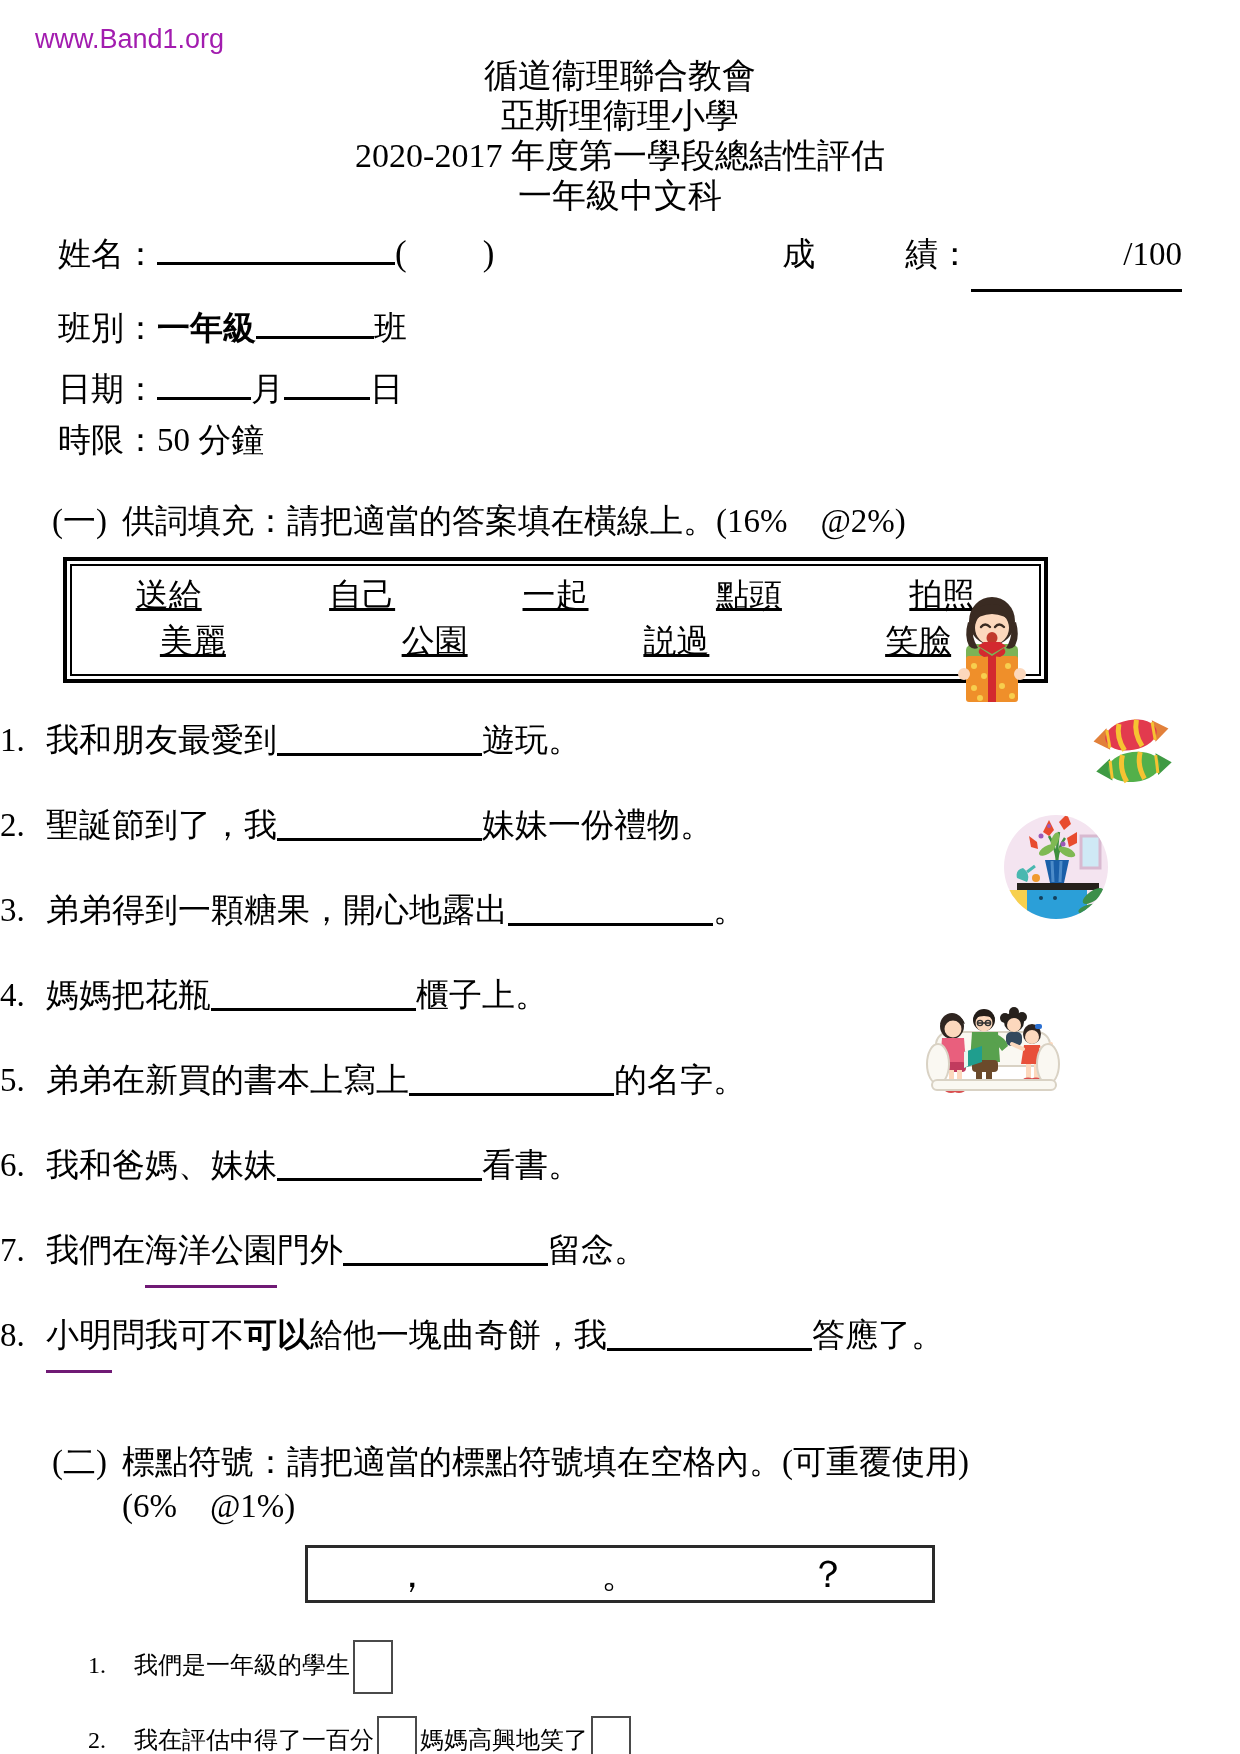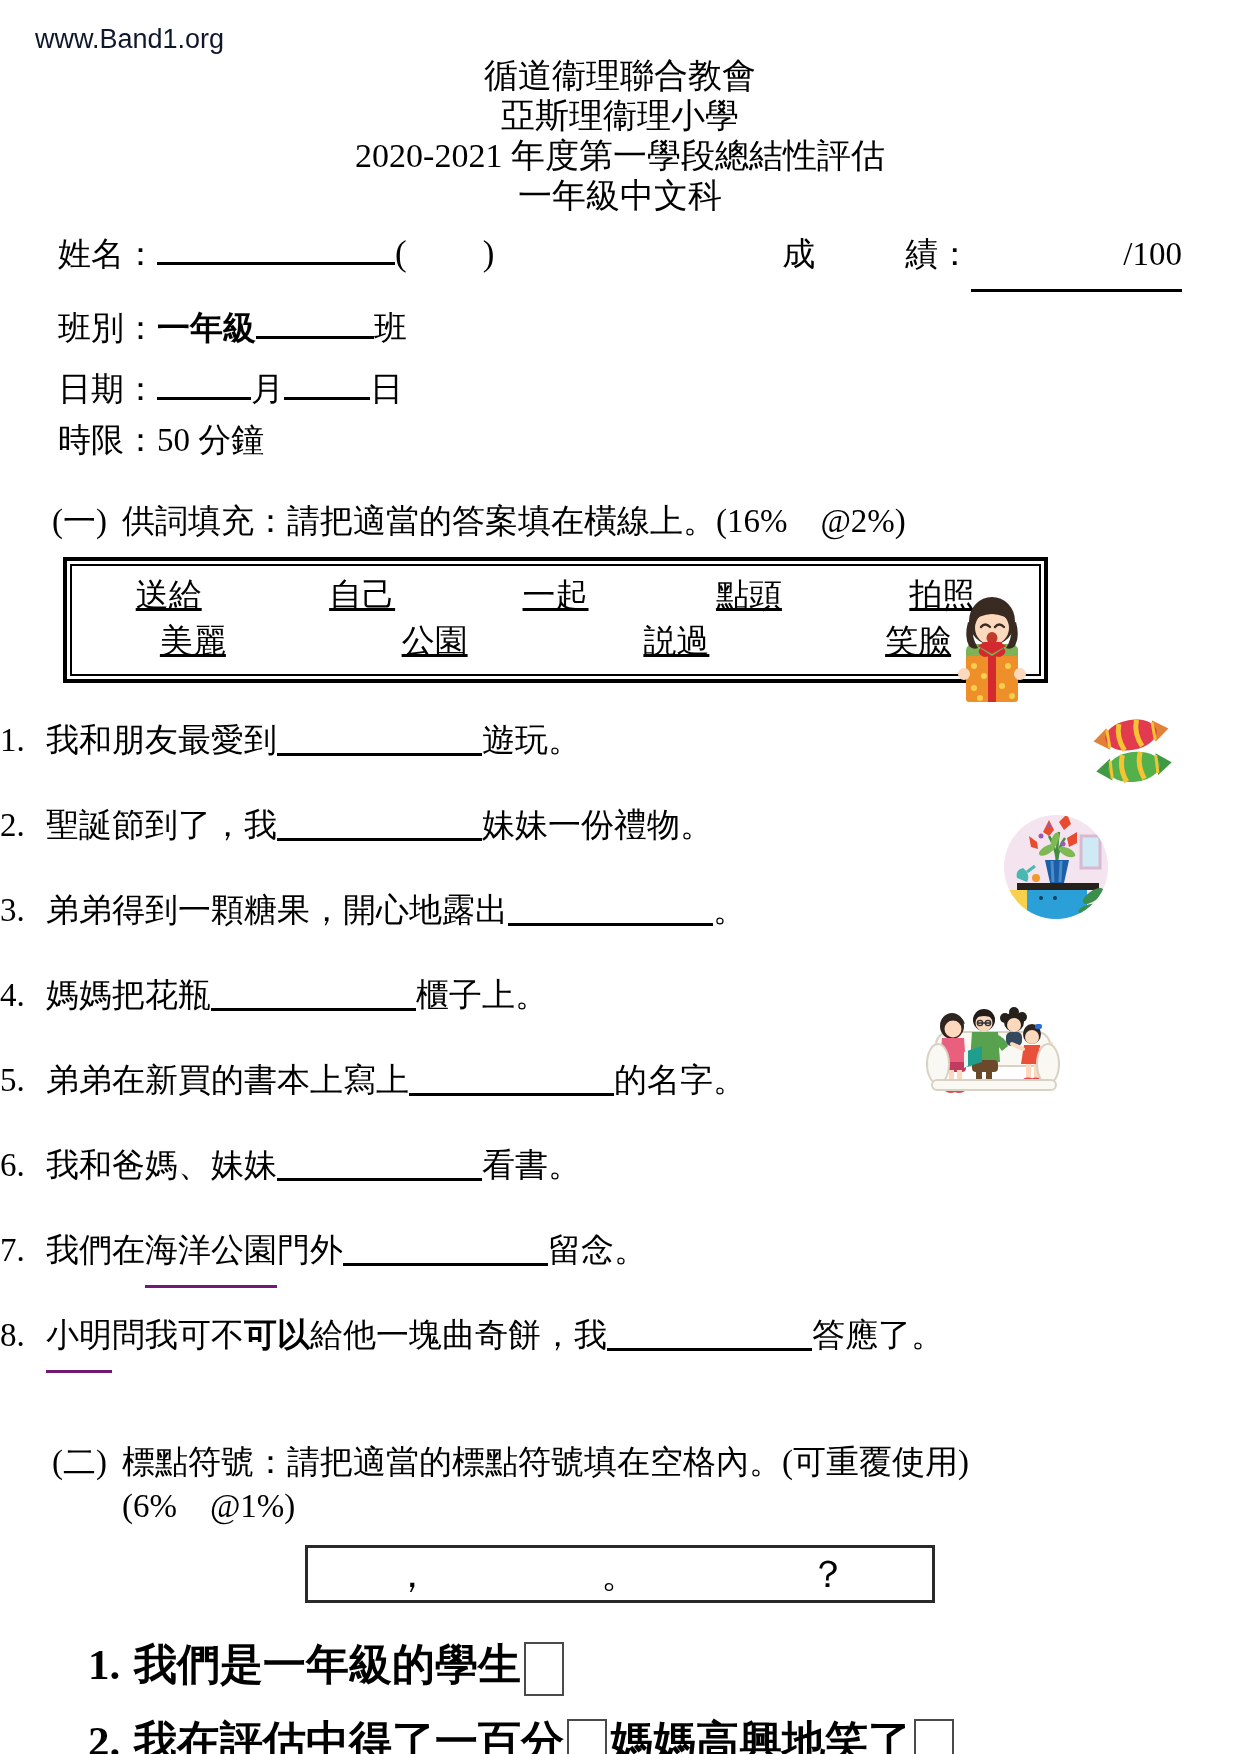--- a/index.html
+++ b/index.html
@@ -3,21 +3,21 @@
 <meta charset="utf-8">
 <style>
   * { margin:0; padding:0; box-sizing:border-box; }
   html,body { background:#fff; }
   .page {
     position:relative; width:1240px; height:1754px; background:#fff;
     font-family:"Liberation Serif","DejaVu Serif",serif; color:#000; overflow:hidden;
   }
   .watermark {
     position:absolute; left:35px; top:24px; font-size:27px;
-    font-family:"Liberation Sans","DejaVu Sans",sans-serif; color:#0f172a;
+    font-family:"Liberation Sans","DejaVu Sans",sans-serif; color:#a21caf;
   }
   .header { padding-top:56px; text-align:center; font-size:34px; line-height:40px; }
   .info { margin:8px 58px 0 58px; font-size:33px; }
   .row { display:flex; align-items:baseline; }
   .blank { display:inline-block; border-bottom:3px solid #000; vertical-align:-5px; }
   .name-row { margin-top:16px; }
   .name-blank { width:238px; }
   .paren { font-size:35px; }
   .paren-gap { display:inline-block; width:76px; border-bottom:0; }
   .push-right { margin-left:auto; }
@@ -43,40 +43,40 @@
   .q.first { margin-top:36px; }
   .q-num { display:inline-block; width:46px; }
   .qblank { display:inline-block; width:205px; border-bottom:3px solid #000; vertical-align:-5px; }
   .u { border-bottom:3px solid #701a75; padding-bottom:17px; }
   .b { font-weight:700; }
   .sec2-heading { margin-top:86px; }
   .punct-box {
     width:630px; height:58px; margin:16px auto 0 auto; border:3px solid #2a2a2a;
     display:flex; justify-content:space-around; align-items:center; font-size:38px;
   }
-  .q2 { font-size:43px; line-height:56px; margin:18px 0 0 88px;font-weight:bold; }
+  .q2 { font-size:24px; line-height:56px; margin:18px 0 0 88px; }
   .q2.first { margin-top:34px; }
   .pbox {
     display:inline-block; width:40px; height:54px; border:2px solid #4a4a4a;
     vertical-align:middle; margin:0 3px; background:#fff;
   }
   .illus { position:absolute; }
   .illus svg { display:block; width:100%; height:100%; }
 </style>
 </head>
 <body>
 
 <div class="page">
 
   <div class="watermark">www.Band1.org</div>
 
   <div class="header">
     <div>循道衞理聯合教會</div>
     <div>亞斯理衞理小學</div>
-    <div>2020-2021 年度第一學段總結性評估</div>
+    <div>2020-2017 年度第一學段總結性評估</div>
     <div>一年級中文科</div>
   </div>
 
   <div class="info">
     <div class="row name-row">
       <span>姓名：</span>
       <span class="blank name-blank"></span>
       <span class="paren">(</span>
       <span class="paren-gap"></span>
       <span class="paren">)</span>

